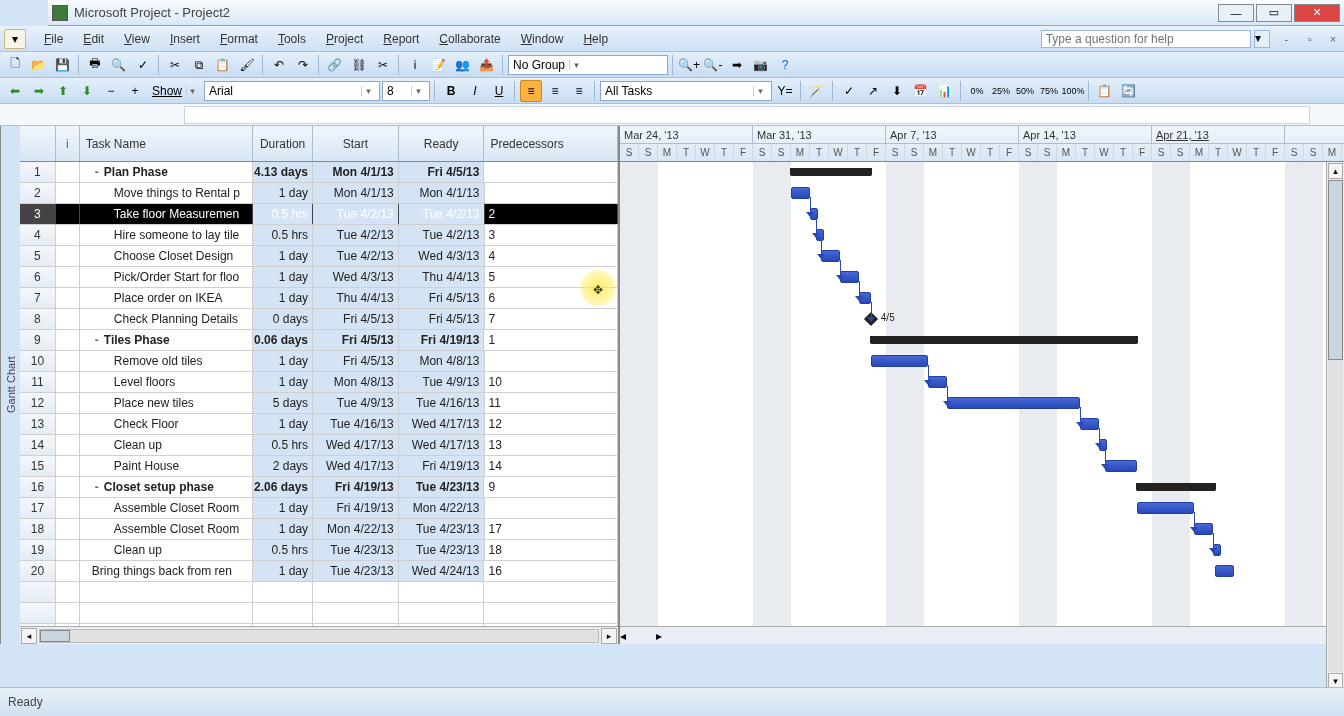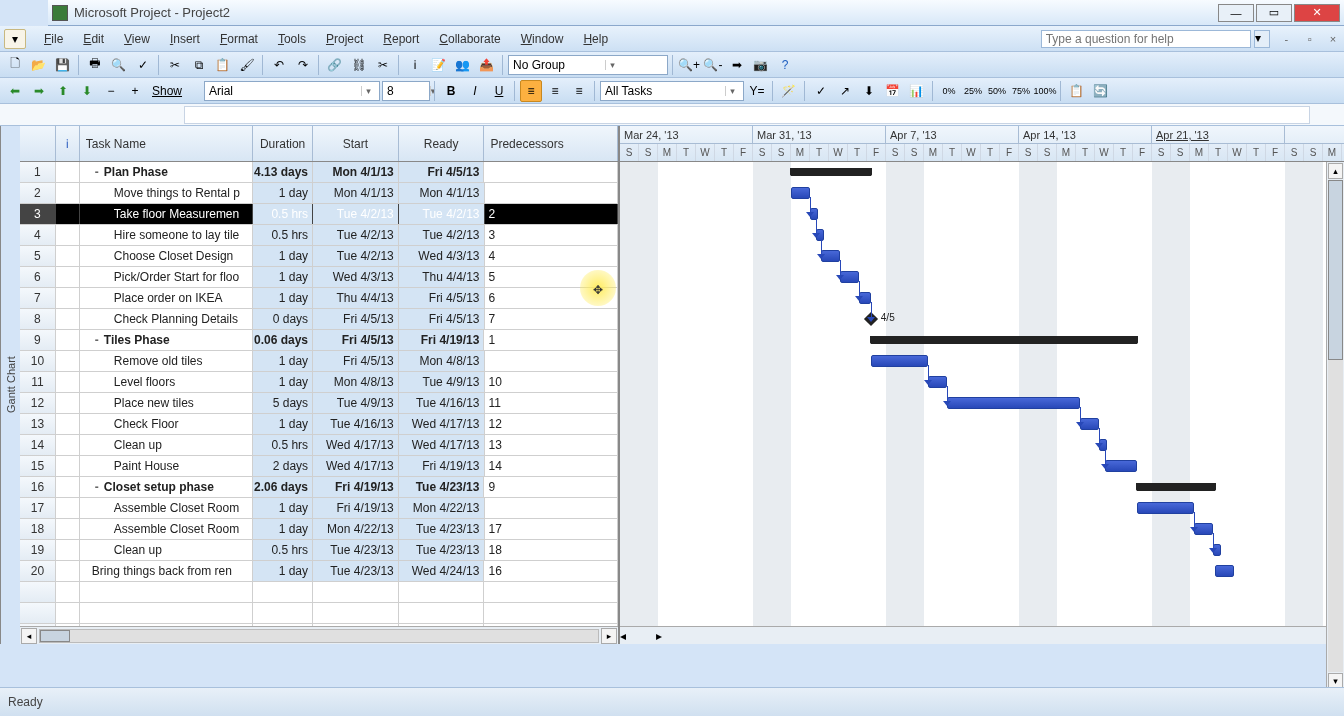--- a/index.html
+++ b/index.html
@@ -19,21 +19,21 @@
 .menubar .mitem { padding: 3px 10px; color:#333; cursor:pointer; }
 .menubar .helpbox { margin-left:auto; }
 .menubar .helpinput { width:210px; height:18px; border:1px solid #9cb8d8; background:#fff; padding:0 4px; color:#999; }
 .menubar .dd { width:16px; height:18px; border:1px solid #9cb8d8; background:#e4eef8; display:inline-block; vertical-align:top;}
 .menubar .smx { width:14px; height:14px; margin-left:6px; display:inline-flex; align-items:center; justify-content:center; color:#666; font-size:11px;}
 
 
 .toolbar { height: 26px; background: linear-gradient(#e4effb, #c8ddf2); display:flex; align-items:center; padding:0 4px; gap:2px; border-bottom:1px solid #a8c0dc;}
 .tbtn { width:22px; height:22px; display:flex; align-items:center; justify-content:center; cursor:pointer; border-radius:2px; }
 .tsep { width:2px; height:20px; border-left:1px solid #a0b8d4; margin:0 2px; }
-.tcombo { height:20px; border:1px solid #8ca8c8; background:#fff; display:flex; align-items:center; padding:0 4px;gap:36px; }
+.tcombo { height:20px; border:1px solid #8ca8c8; background:#fff; display:flex; align-items:center; padding:0 4px; }
 .tcombo .dd { width:14px; border-left:1px solid #ccc; text-align:center; color:#666; margin-left:4px; font-size:9px;}
 .tbtn.on { background:#fcb040; border:1px solid #c88820; }
 
 
 .formulabar { height:22px; background:#f4f8fc; border-bottom:1px solid #a8c0dc; padding:2px 4px; display:flex; align-items:center; }
 .formulabar .fbox { flex:1; height:18px; border:1px solid #c8d4e4; background:#fff; margin-left:180px; margin-right:30px;}
 
 
 .maincontent { display:flex; height: 518px; position:relative; }
 .sidelabel { width:20px; background:#d4e4f7; display:flex; align-items:center; justify-content:center; writing-mode:vertical-lr; transform:rotate(180deg); color:#444; font-size:11px; border-right:1px solid #888;}
@@ -205,21 +205,21 @@
       <i>I</i>
     </div>
   <div class="tbtn">
       <u>U</u>
     </div>
   <div class="tsep"></div>
   <div class="tbtn on">≡</div>
   <div class="tbtn">≡</div>
   <div class="tbtn">≡</div>
   <div class="tsep"></div>
-  <div class="tcombo" style="width:144px">
+  <div class="tcombo" style="width:172px">
       <span>All Tasks</span>
       <span class="dd" style="margin-left:auto">▾</span>
     </div>
   <div class="tbtn">Y=</div>
   <div class="tsep"></div>
   <div class="tbtn">🪄</div>
   <div class="tsep"></div>
   <div class="tbtn">✓</div>
   <div class="tbtn">↗</div>
   <div class="tbtn">⬇</div>

